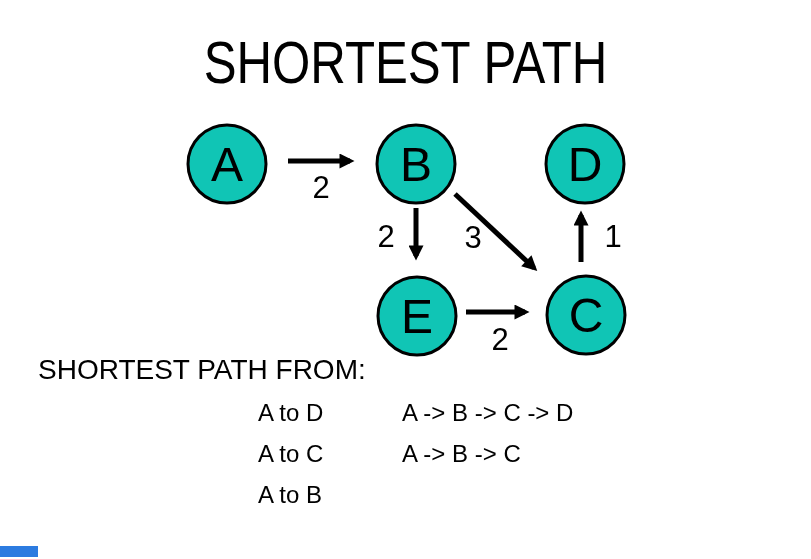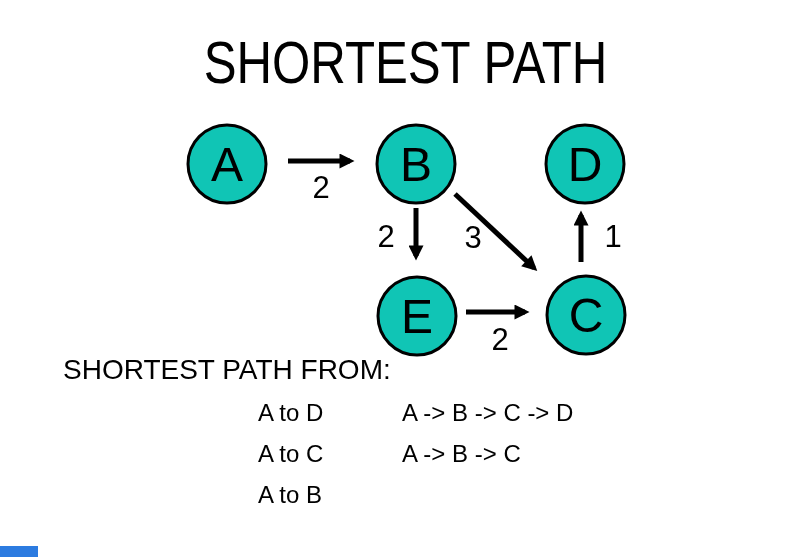--- a/index.html
+++ b/index.html
@@ -54,21 +54,20 @@
     fill: #000;
     text-anchor: middle;
   }
   .results-heading {
     position: absolute;
     left: 38px;
     top: 355px;
     font-size: 28px;
     line-height: 30px;
     white-space: nowrap;
-    margin-left: 25px;
   }
   .result-row {
     position: absolute;
     left: 0;
     width: 100%;
     height: 28px;
   }
   .result-row .query {
     position: absolute;
     left: 258px;

